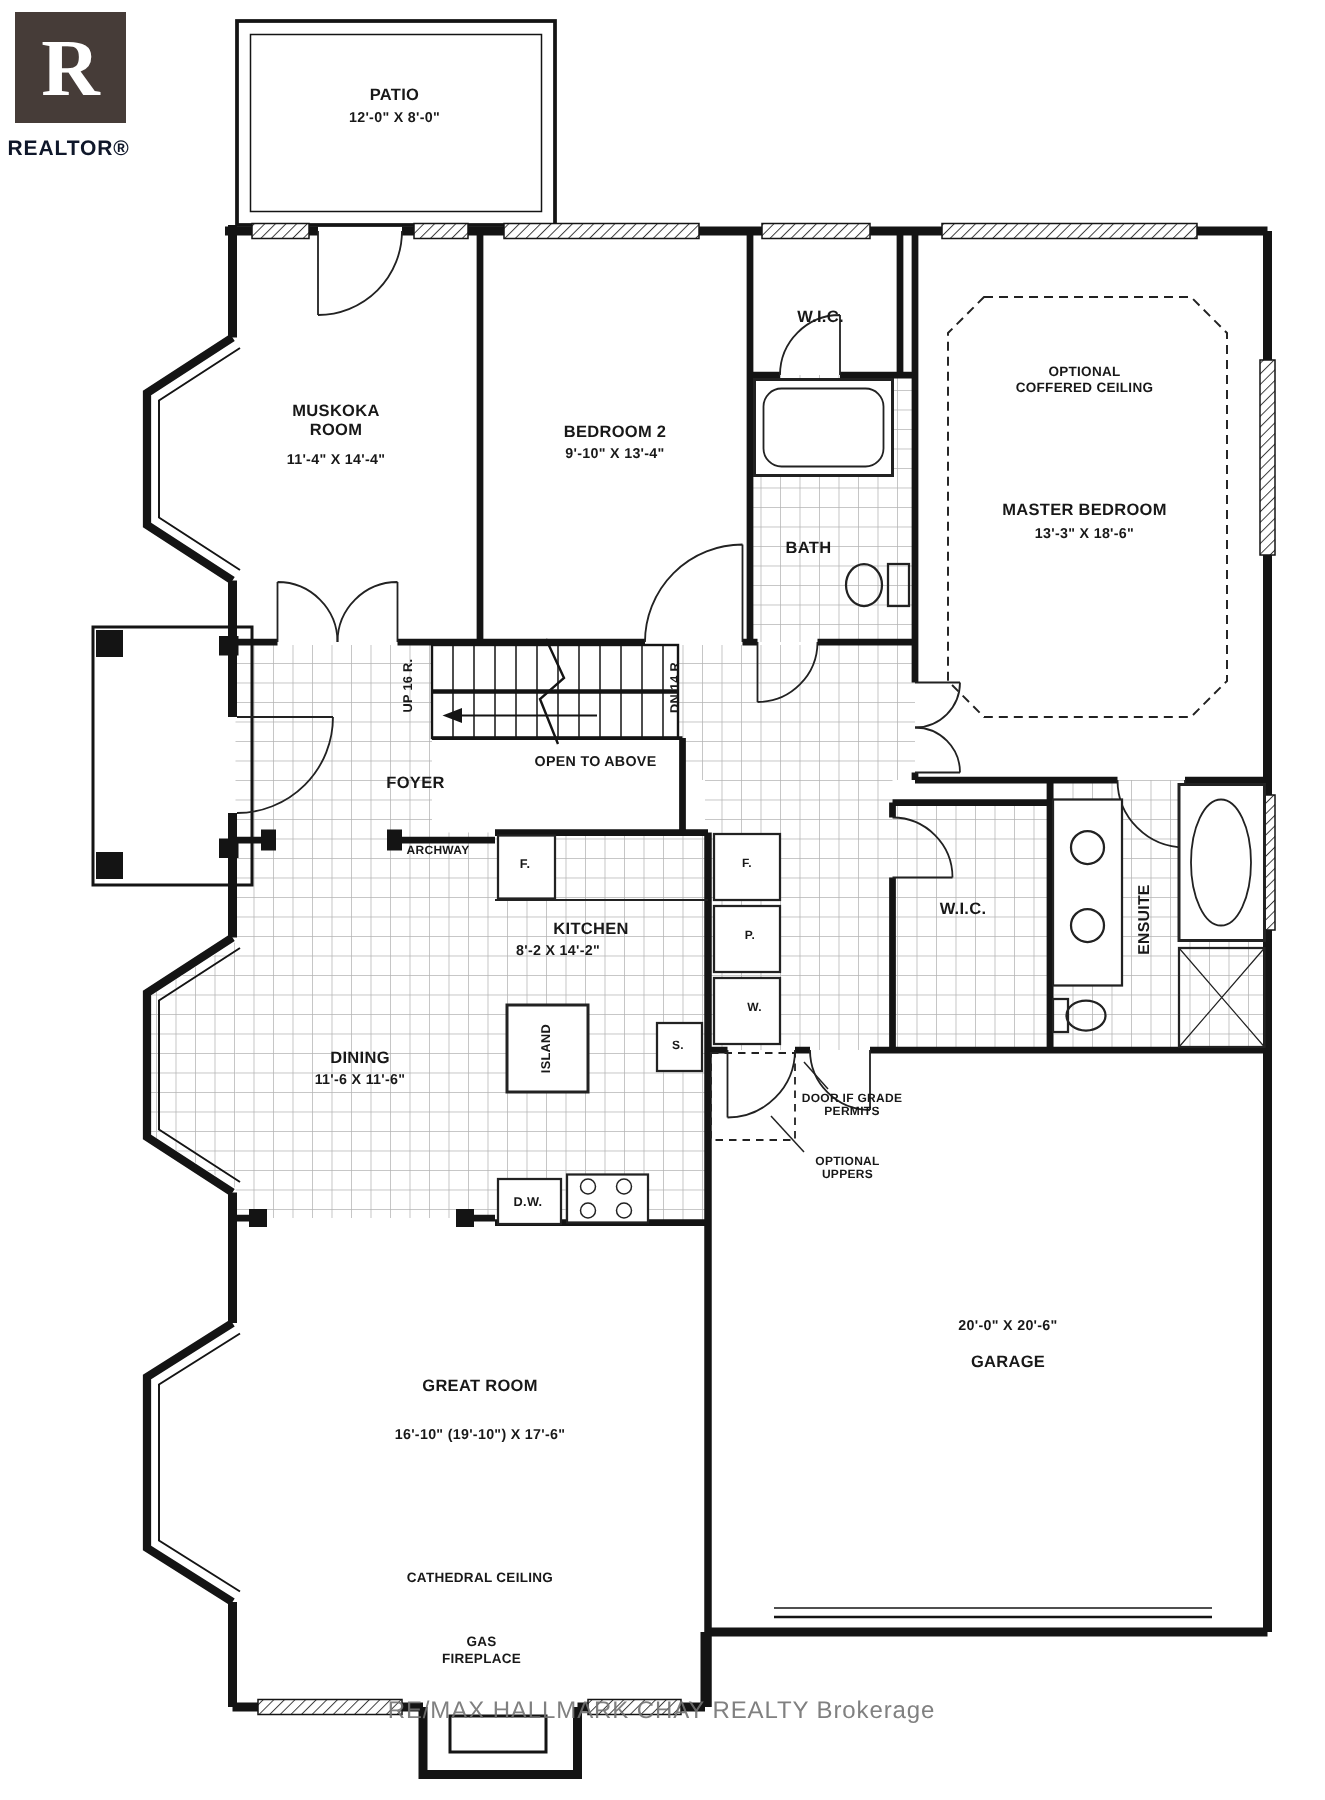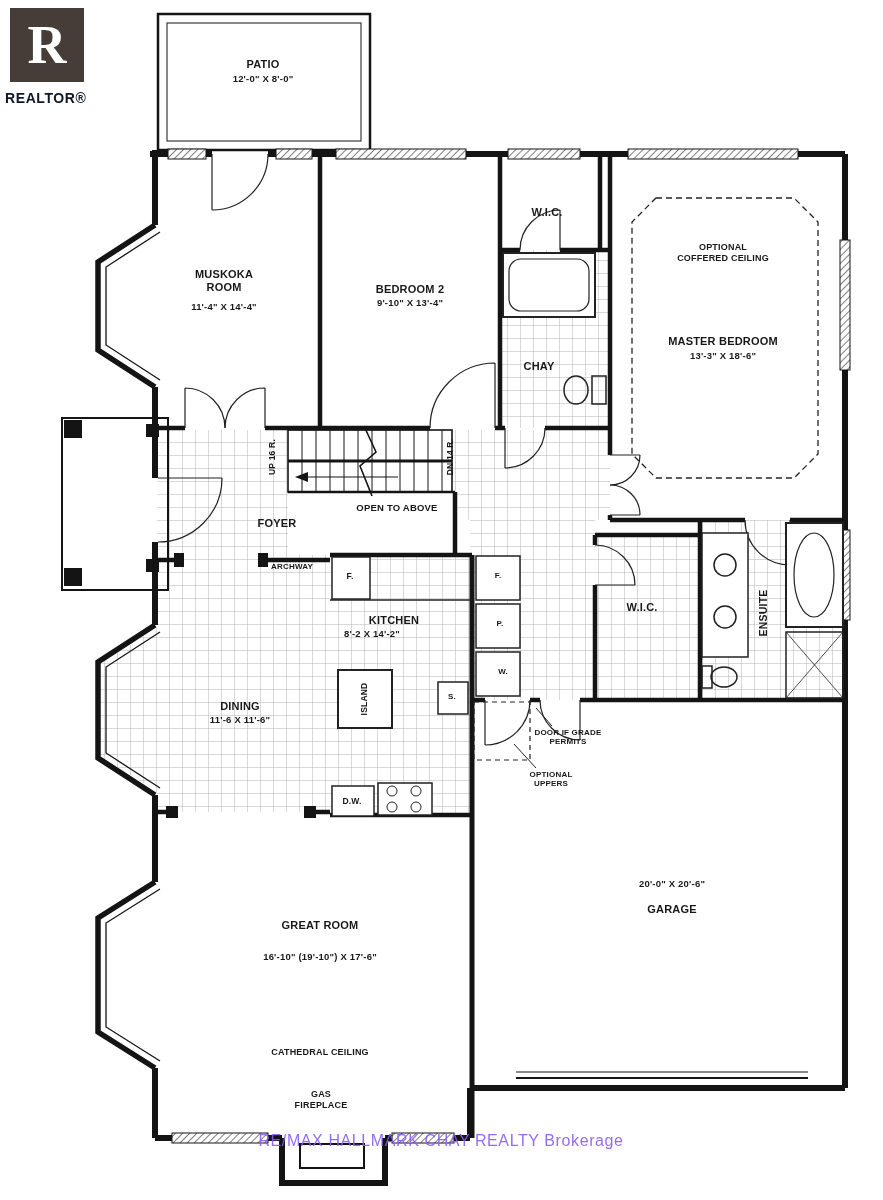--- a/index.html
+++ b/index.html
@@ -11,21 +11,21 @@
   .wrap{white-space:normal;}
   .vert{transform:translate(-50%,-50%) rotate(-90deg);}
   .s11{font-size:11px;} .s95{font-size:9.5px;} .s9{font-size:9px;}
   .s85{font-size:8.5px;} .s8{font-size:8px;} .s105{font-size:10.5px;}
   .logo{position:absolute;left:10px;top:8px;width:74px;height:74px;background:#463c38;
         color:#fff;display:flex;align-items:center;justify-content:center;}
   .logo-r{font-family:"Liberation Serif",serif;font-size:54px;font-weight:bold;line-height:1;}
   .realtor{position:absolute;left:5px;top:90px;font-size:14px;font-weight:bold;color:#0f172a;
            letter-spacing:.6px;}
   .wm{position:absolute;left:441px;top:1141px;transform:translate(-50%,-50%);font-size:16px;
-      color:#8b5cf6;opacity:.9;letter-spacing:.6px;white-space:nowrap;font-weight:normal;}
+      color:#737373;opacity:.9;letter-spacing:.6px;white-space:nowrap;font-weight:normal;}
 </style>
 </head>
 <body>
 
 <div class="canvas">
 
   <svg width="883" height="1200" viewBox="0 0 883 1200">
     <defs>
       <pattern id="tile" width="13" height="13" patternUnits="userSpaceOnUse">
         <rect width="13" height="13" fill="#ffffff"></rect>
@@ -188,21 +188,21 @@
 
   <div class="lbl s11" style="left:410px;top:289px;">BEDROOM 2</div>
   <div class="lbl s95" style="left:410px;top:303px;">9'-10" X 13'-4"</div>
 
   <div class="lbl s11" style="left:547px;top:212px;">W.I.C.</div>
 
   <div class="lbl s9 wrap" style="left:723px;top:253px;width:100px;">OPTIONAL COFFERED CEILING</div>
   <div class="lbl s11" style="left:723px;top:341px;">MASTER BEDROOM</div>
   <div class="lbl s95" style="left:723px;top:356px;">13'-3" X 18'-6"</div>
 
-  <div class="lbl s11" style="left:539px;top:366px;">CHAY</div>
+  <div class="lbl s11" style="left:539px;top:366px;">BATH</div>
 
   <div class="lbl s85 vert" style="left:272px;top:457px;">UP 16 R.</div>
   <div class="lbl s85 vert" style="left:450px;top:457px;">DN 14 R.</div>
   <div class="lbl s95" style="left:397px;top:508px;">OPEN TO ABOVE</div>
 
   <div class="lbl s11" style="left:277px;top:523px;">FOYER</div>
   <div class="lbl s8" style="left:292px;top:567px;">ARCHWAY</div>
 
   <div class="lbl s85" style="left:350px;top:576px;">F.</div>
   <div class="lbl s8" style="left:498px;top:576px;">F.</div>
@@ -216,21 +216,21 @@
 
   <div class="lbl s11" style="left:240px;top:706px;">DINING</div>
   <div class="lbl s95" style="left:240px;top:720px;">11'-6 X 11'-6"</div>
 
   <div class="lbl s11" style="left:642px;top:607px;">W.I.C.</div>
   <div class="lbl s105 vert" style="left:763px;top:613px;">ENSUITE</div>
 
   <div class="lbl s85" style="left:352px;top:801px;">D.W.</div>
 
   <div class="lbl s8 wrap" style="left:568px;top:737px;width:84px;">DOOR IF GRADE PERMITS</div>
-  <div class="lbl s8 wrap" style="left:551px;top:779px;width:64px;text-align:center;">OPTIONAL UPPERS</div>
+  <div class="lbl s8 wrap" style="left:565px;top:779px;width:64px;text-align:center;">OPTIONAL UPPERS</div>
 
   <div class="lbl s11" style="left:672px;top:909px;">GARAGE</div>
   <div class="lbl s95" style="left:672px;top:884px;">20'-0" X 20'-6"</div>
 
   <div class="lbl s11" style="left:320px;top:925px;">GREAT ROOM</div>
   <div class="lbl s95" style="left:320px;top:957px;">16'-10" (19'-10") X 17'-6"</div>
   <div class="lbl s9" style="left:320px;top:1052px;">CATHEDRAL CEILING</div>
   <div class="lbl s9 wrap" style="left:321px;top:1100px;width:70px;">GAS FIREPLACE</div>
 
   <div class="wm">RE/MAX HALLMARK CHAY REALTY Brokerage</div>

